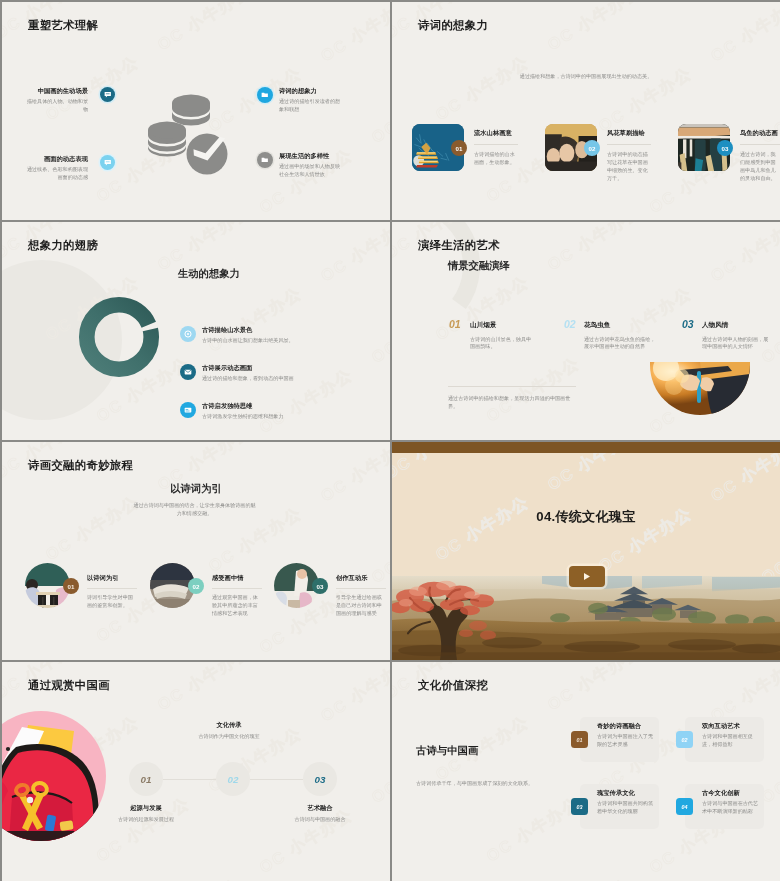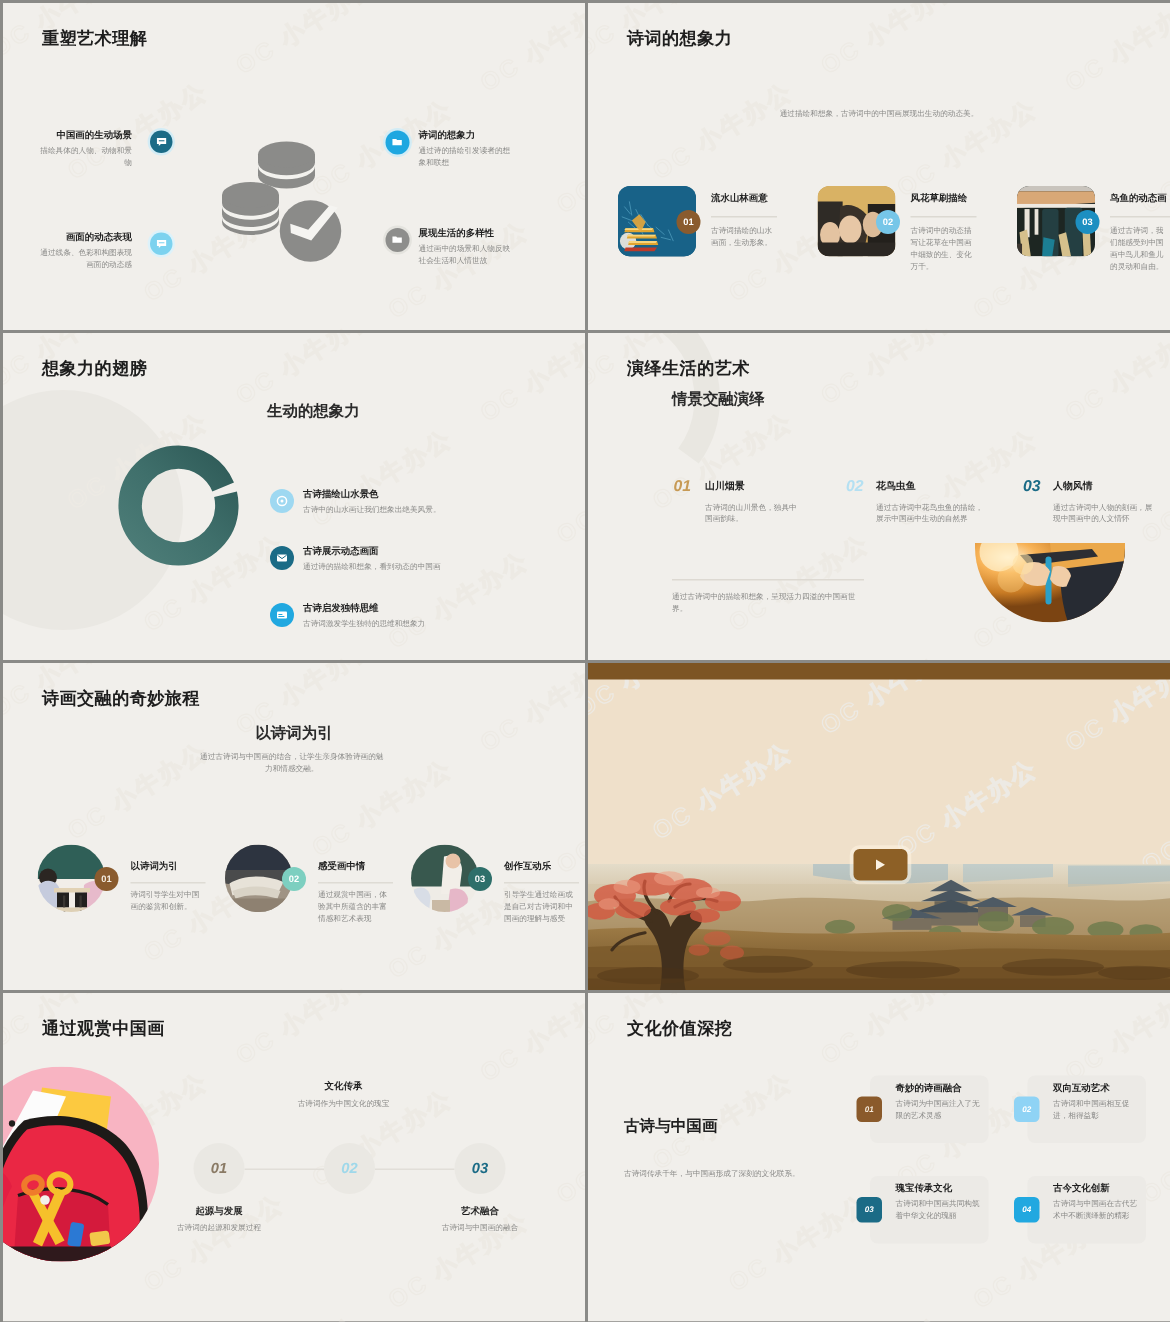--- a/index.html
+++ b/index.html
@@ -358,20 +358,21 @@
     <div class="abs circ numr" style="left:310px;top:136px;width:16px;height:16px;background:#2e6f6a;color:#fff;font-size:6.2px">03</div>
     <div class="abs" style="left:334px;top:132px;width:50px">
       <div class="itl">创作互动乐</div>
       <div style="height:1px;background:#dedbd4;margin:6px 0 5px"></div>
       <div class="idc">引导学生通过绘画或是自己对古诗词和中国画的理解与感受</div>
     </div>
   </div>
   <div class="slide" style="background:#efe0ca">
     <div class="abs" style="left:0;top:0;width:100%;height:11px;background:#7d5524;z-index:3"></div>
     <div class="wm"></div>
+    <div class="abs" style="left:0;right:0;top:66px;text-align:center;font-size:13.2px;font-weight:700;color:#1d1c1a;letter-spacing:.2px">04.传统文化瑰宝</div>
 
     <div class="abs" style="left:177px;top:124px;width:36px;height:21px;border-radius:4px;background:#8d6026;display:flex;align-items:center;justify-content:center;z-index:6;box-shadow:0 0 0 2.5px rgba(255,244,226,.55)">
       <svg width="8" height="9" viewBox="0 0 8 9">
           <path d="M1 1 L7 4.5 L1 8z" fill="#fbf2e3"></path>
         </svg>
     </div>
 
     <div class="abs" style="left:0;bottom:0;width:388px;height:84px;z-index:2">
       <svg width="388" height="84" viewBox="0 0 388 88" preserveAspectRatio="none">
         <defs>

